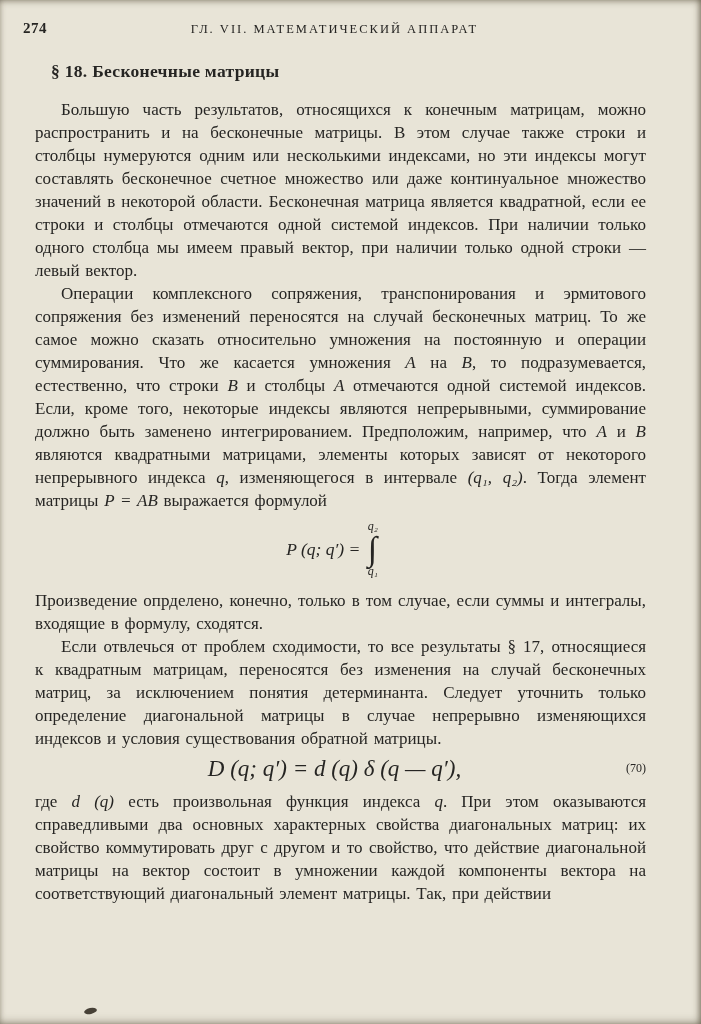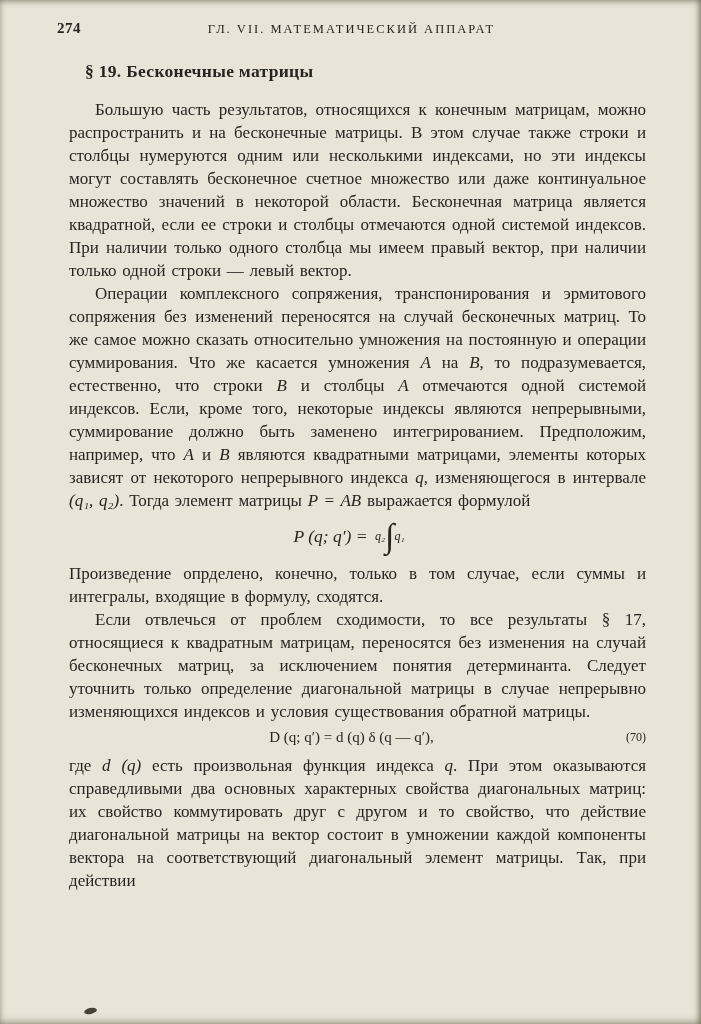--- a/index.html
+++ b/index.html
@@ -14,21 +14,21 @@
     height: 1024px;
     background: var(--paper, #e8e4d7);
     color: var(--ink, #262523);
     overflow: hidden;
     box-shadow:
       inset -4px 0 6px -2px rgba(70, 60, 40, 0.55),
       inset 0 4px 7px -3px rgba(70, 60, 40, 0.40),
       inset 0 -6px 9px -4px rgba(70, 60, 40, 0.35),
       inset 4px 0 6px -4px rgba(70, 60, 40, 0.22);
   }
-  .content { padding: 20px 55px 0 57px; }
+  .content { padding: 20px 55px 0 23px; }
 
   .running-header {
     display: grid;
     grid-template-columns: 1fr auto 1fr;
     align-items: baseline;
     margin-bottom: 24px;
   }
   .page-number {
     justify-self: start;
     font-size: 15px;
@@ -66,37 +66,38 @@
     display: flex;
     justify-content: center;
     align-items: center;
     font-size: 17.5px;
     font-style: italic;
     margin: 8px 0 10px;
   }
   .f-text { white-space: pre; }
   .int-block {
     display: inline-flex;
-    flex-direction: row;
-    align-items: center;
+    flex-direction: column;
+    align-items: flex-start;
     margin: 0 5px 0 3px;
     line-height: 1;
   }
   .int-limit { font-size: 12px; line-height: 1.1; font-style: italic; }
   .int-sign  { font-size: 34px; line-height: 0.95; font-style: normal; }
 
   .eq-row {
     display: grid;
     grid-template-columns: 1fr auto 1fr;
     align-items: center;
     margin: 6px 0 8px;
   }
   .eq-body {
     grid-column: 2;
-    font-size: 15px;
+    font-size: 23px;
+    font-style: italic;
     white-space: pre;
   }
   .eq-number {
     grid-column: 3;
     justify-self: end;
     font-size: 12px;
     font-style: normal;
   }
 
   .artifact {
@@ -115,21 +116,21 @@
 
 <div class="page">
   <div class="content">
 
     <header class="running-header">
       <span class="page-number">274</span>
       <span class="running-title">ГЛ. VII. МАТЕМАТИЧЕСКИЙ АППАРАТ</span>
       <span class="header-spacer"></span>
     </header>
 
-    <h2 class="section-title">§ 19. Бесконечные матрицы</h2>
+    <h2 class="section-title">§ 18. Бесконечные матрицы</h2>
 
     <p class="body-par"><span>Большую часть результатов, относящихся к конечным матрицам, можно распространить и на бесконечные матрицы. В этом случае также строки и столбцы нумеруются одним или несколькими индексами, но эти индексы могут составлять бесконечное счетное множество или даже континуальное множество значений в некоторой области. Бесконечная матрица является квадратной, если ее строки и столбцы отмечаются одной системой индексов. При наличии только одного столбца мы имеем правый вектор, при наличии только одной строки — левый вектор.</span></p>
 
     <p class="body-par"><span>Операции комплексного сопряжения, транспонирования и эрмитового сопряжения без изменений переносятся на случай бесконечных матриц. То же самое можно сказать относительно умножения на постоянную и операции суммирования. Что же касается умножения </span><span class="math-var">A</span><span> на </span><span class="math-var">B</span><span>, то подразумевается, естественно, что строки </span><span class="math-var">B</span><span> и столбцы </span><span class="math-var">A</span><span> отмечаются одной системой индексов. Если, кроме того, некоторые индексы являются непрерывными, суммирование должно быть заменено интегрированием. Предположим, например, что </span><span class="math-var">A</span><span> и </span><span class="math-var">B</span><span> являются квадратными матрицами, элементы которых зависят от некоторого непрерывного индекса </span><span class="math-var">q</span><span>, изменяющегося в интервале </span><span class="math-var">(q₁, q₂)</span><span>. Тогда элемент матрицы </span><span class="math-var">P = AB</span><span> выражается формулой</span></p>
 
     <div class="display-formula">
       <span class="f-text">P (q; q′) = </span>
       <span class="int-block">
         <span class="int-limit">q₂</span>
         <span class="int-sign">∫</span>

